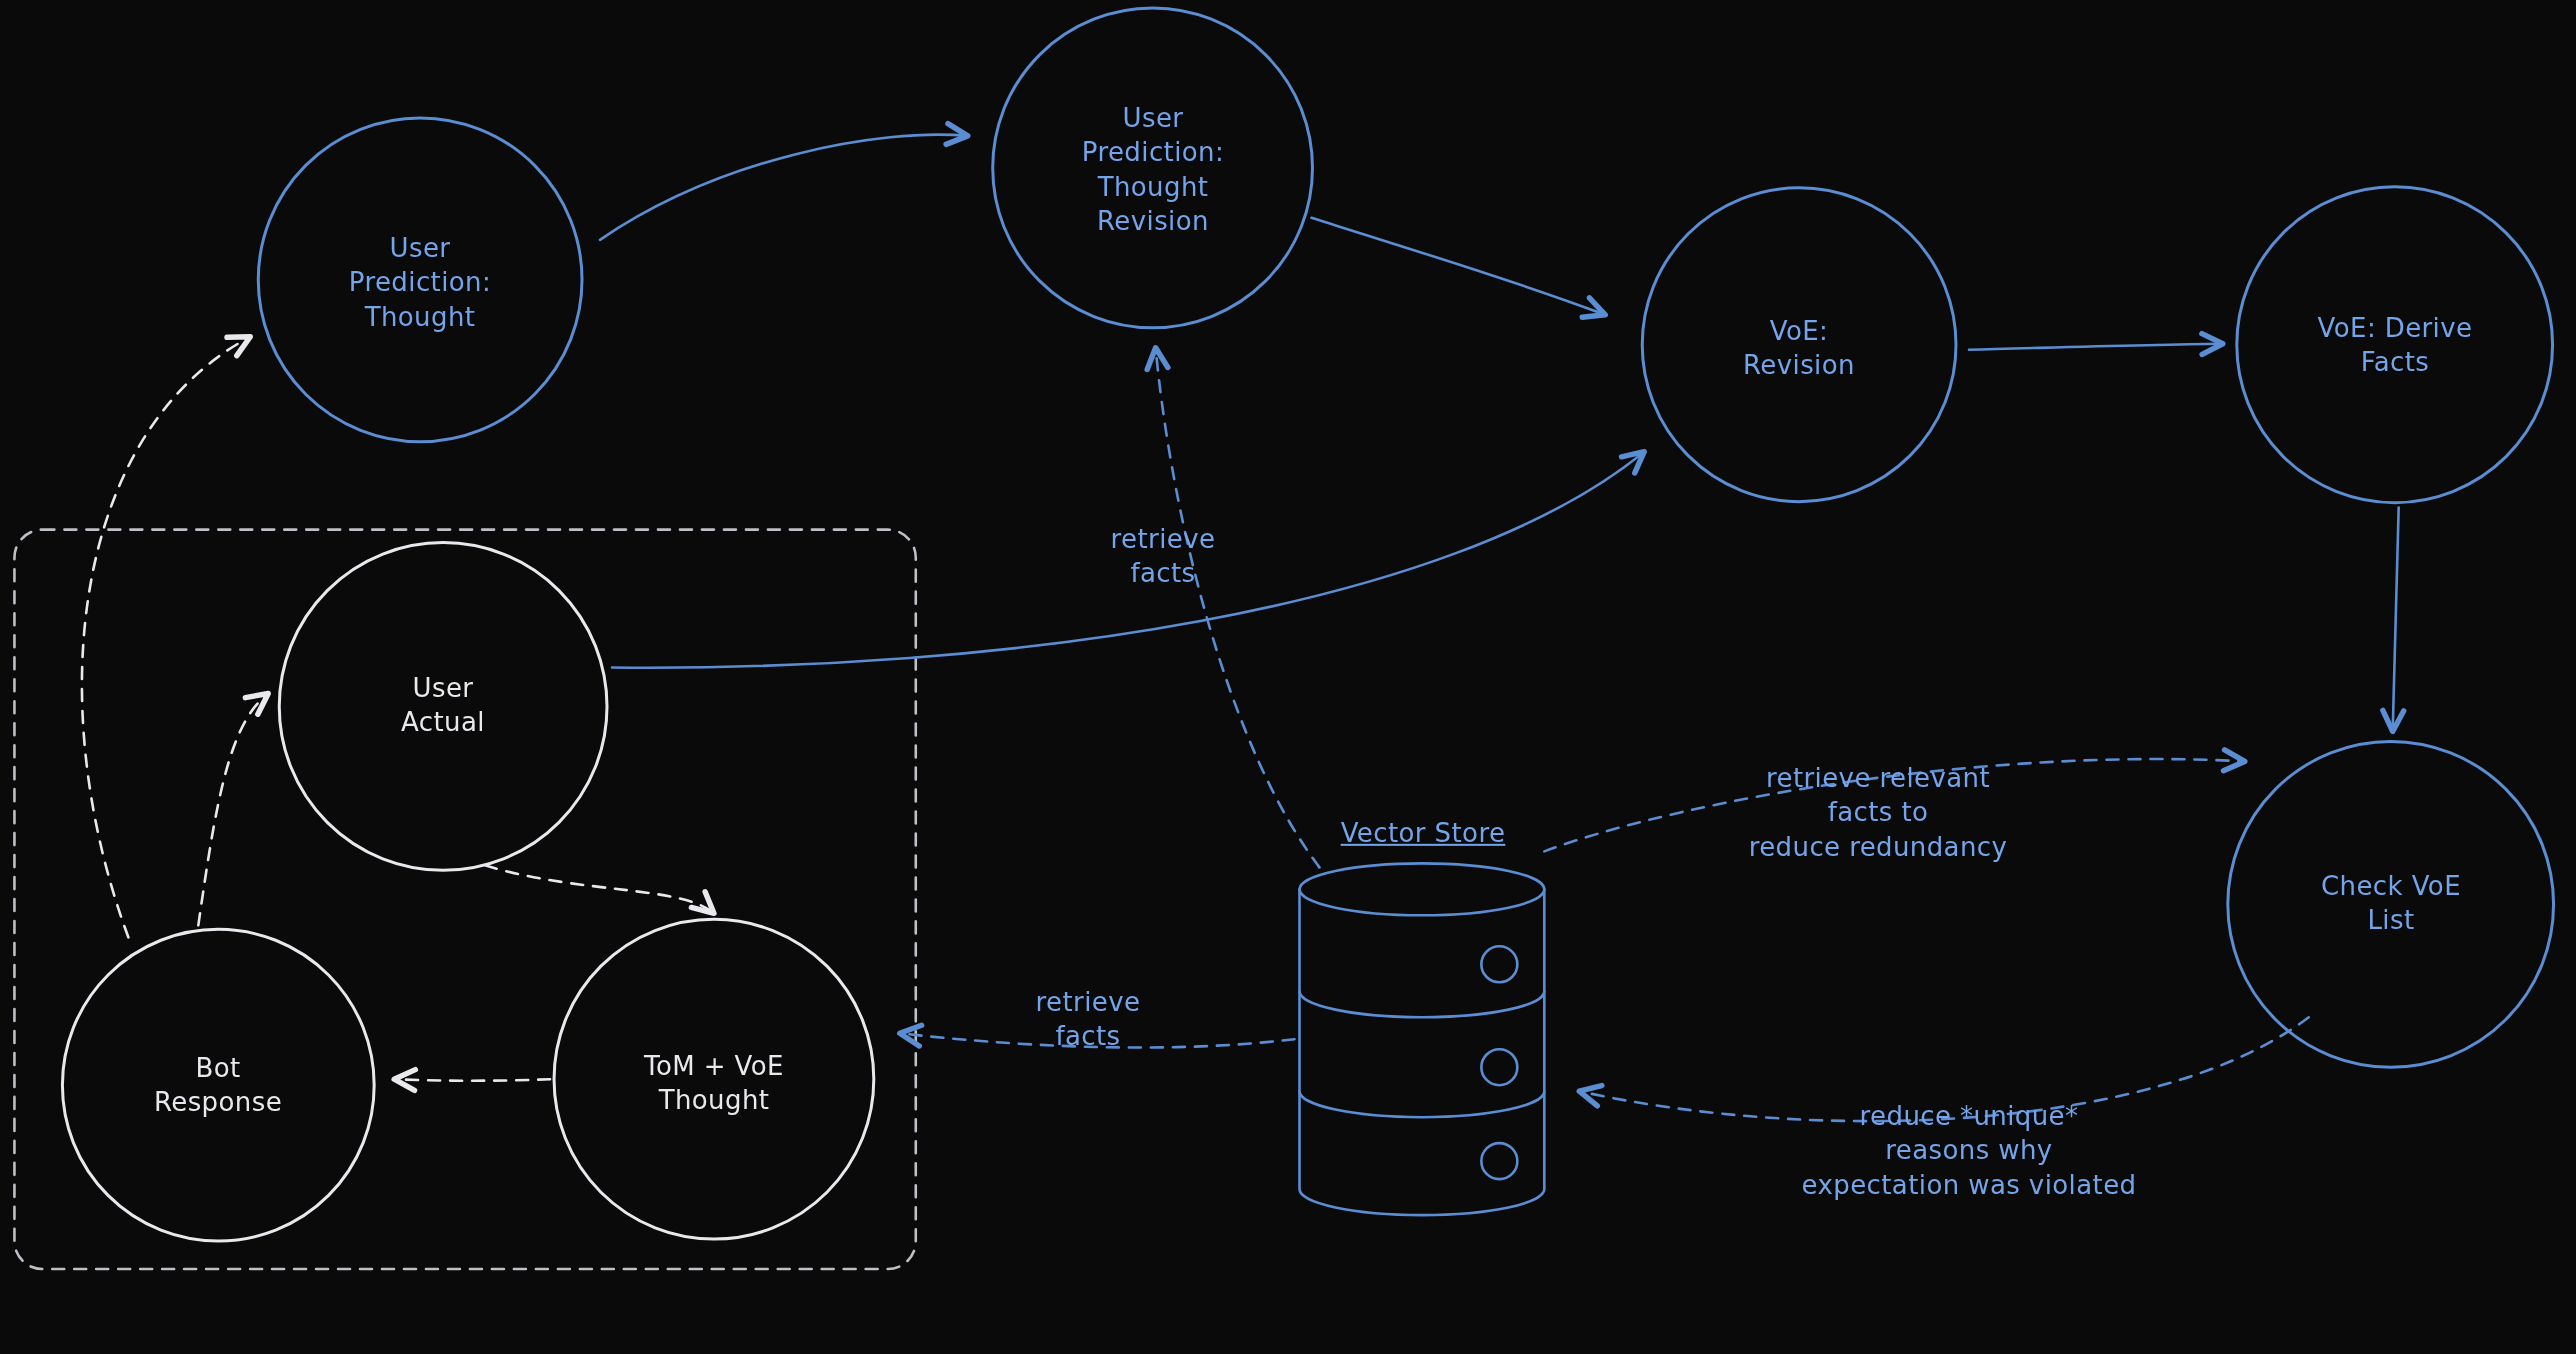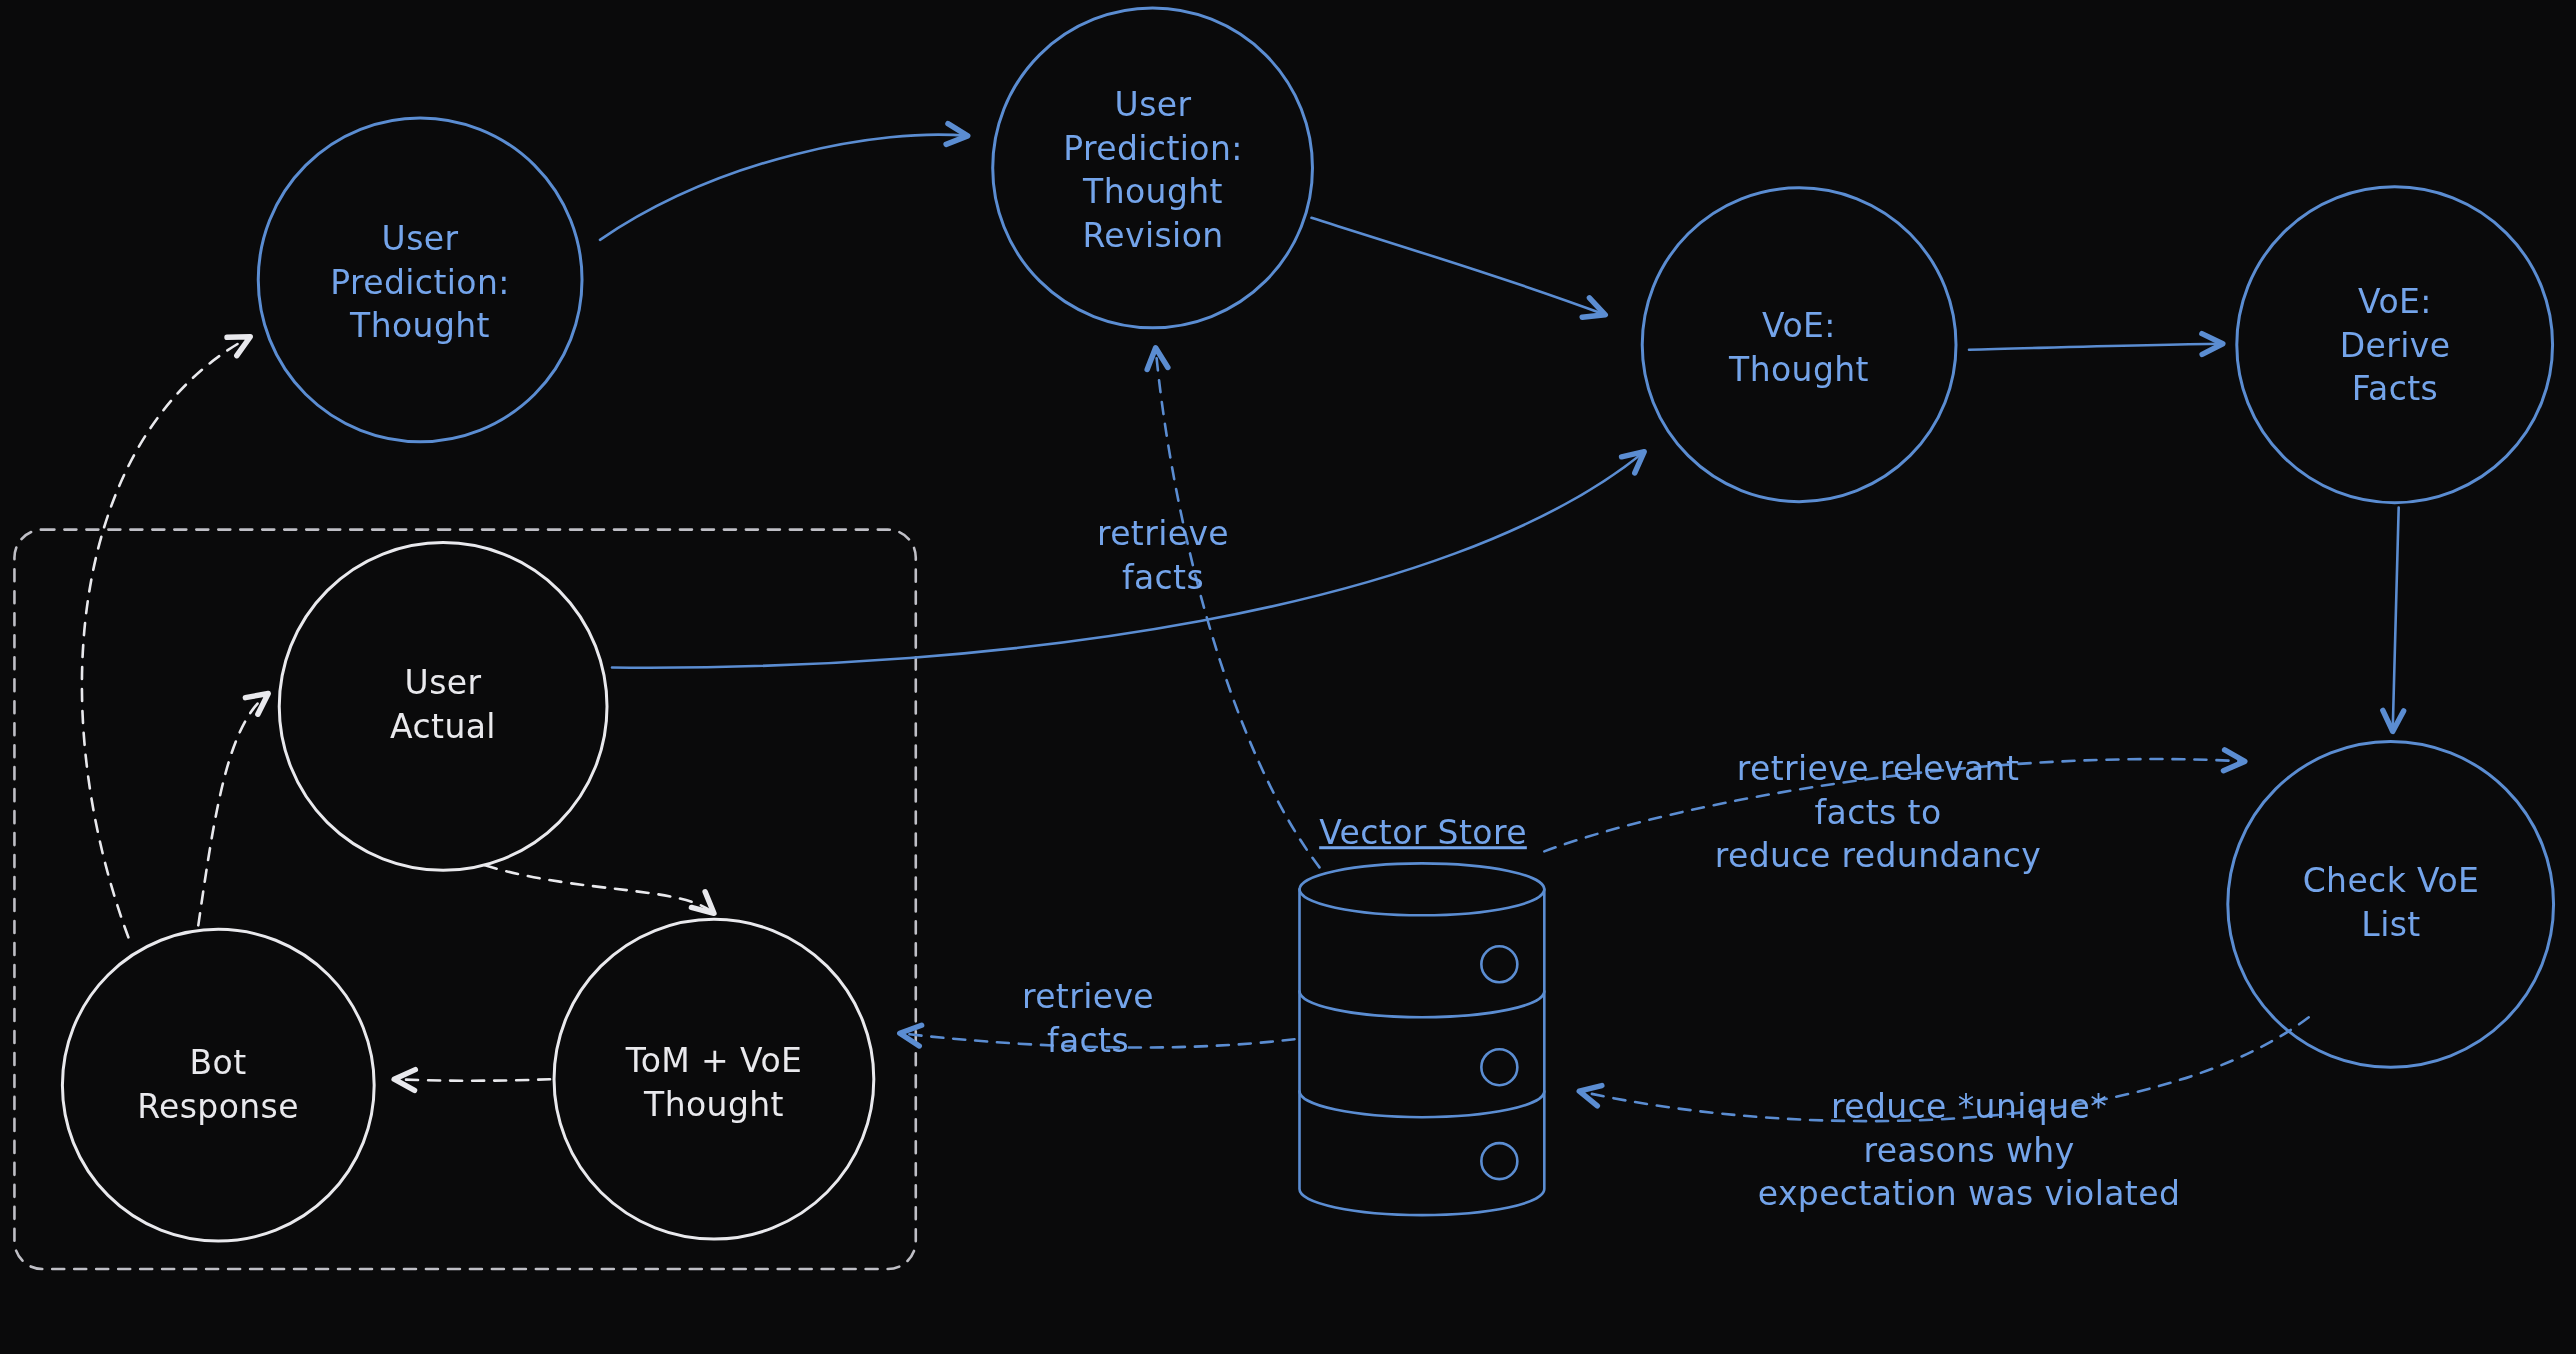--- a/index.html
+++ b/index.html
@@ -29,21 +29,21 @@
   .dash { stroke-dasharray: 12 10; }
   .mk { fill: none; stroke-width: 2.1px; stroke-linecap: round; stroke-linejoin: round; }
   .mk.blue-stroke  { stroke: var(--blue, #5b8dd2); }
   .mk.white-stroke { stroke: var(--white, #e9e9ed); }
 
   .lbl {
     position: absolute;
     transform: translate(-50%, -50%);
     white-space: pre-line;
     text-align: center;
-    font-size: 33px;
+    font-size: 26px;
     line-height: 1.32;
     letter-spacing: 0.4px;
     pointer-events: none;
   }
   .lbl.blue  { color: var(--blue_text, #74a4ea); }
   .lbl.white { color: var(--white, #e9e9ed); }
   .lbl.big   { font-size: 36px; }
 </style>
 </head>
 <body>
@@ -100,21 +100,21 @@
   </svg>
 
   <div class="lbl blue" style="left:420px;  top:282px;">User
 Prediction:
 Thought</div>
   <div class="lbl blue" style="left:1153px; top:170px;">User
 Prediction:
 Thought
 Revision</div>
   <div class="lbl blue" style="left:1799px; top:348px;">VoE:
-Thought</div>
+Revision</div>
   <div class="lbl blue" style="left:2391px; top:903px;">Check VoE
 List</div>
   <div class="lbl blue" style="left:2395px; top:345px;">VoE: Derive
 Facts</div>
   <div class="lbl white" style="left:443px;  top:705px;">User
 Actual</div>
   <div class="lbl white" style="left:714px;  top:1083px;">ToM + VoE
 Thought</div>
   <div class="lbl white" style="left:218px;  top:1085px;">Bot
 Response</div>

